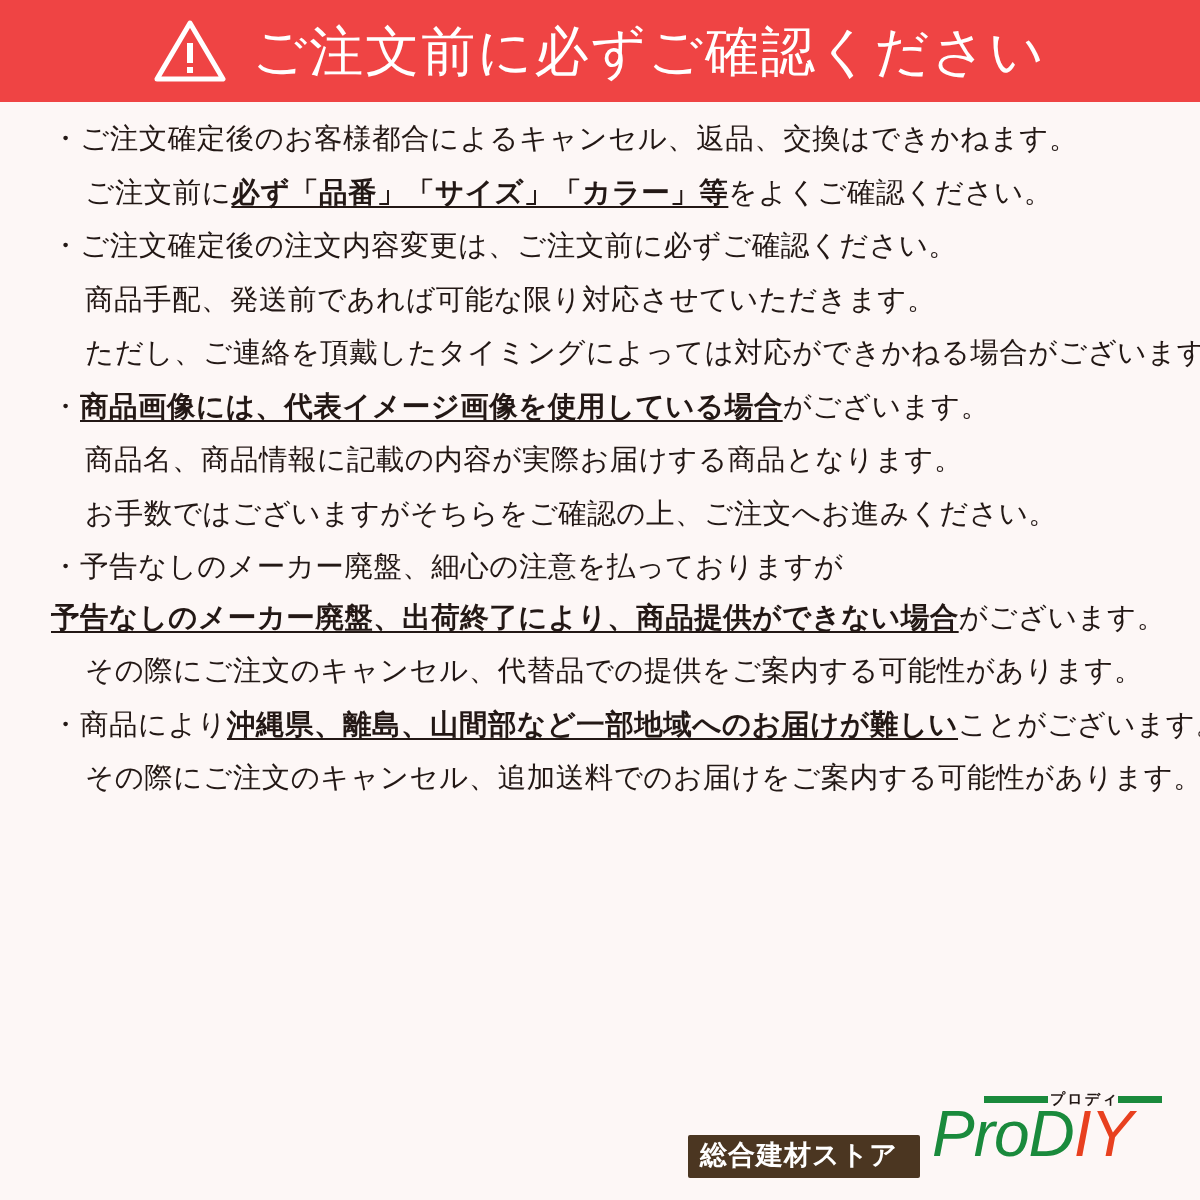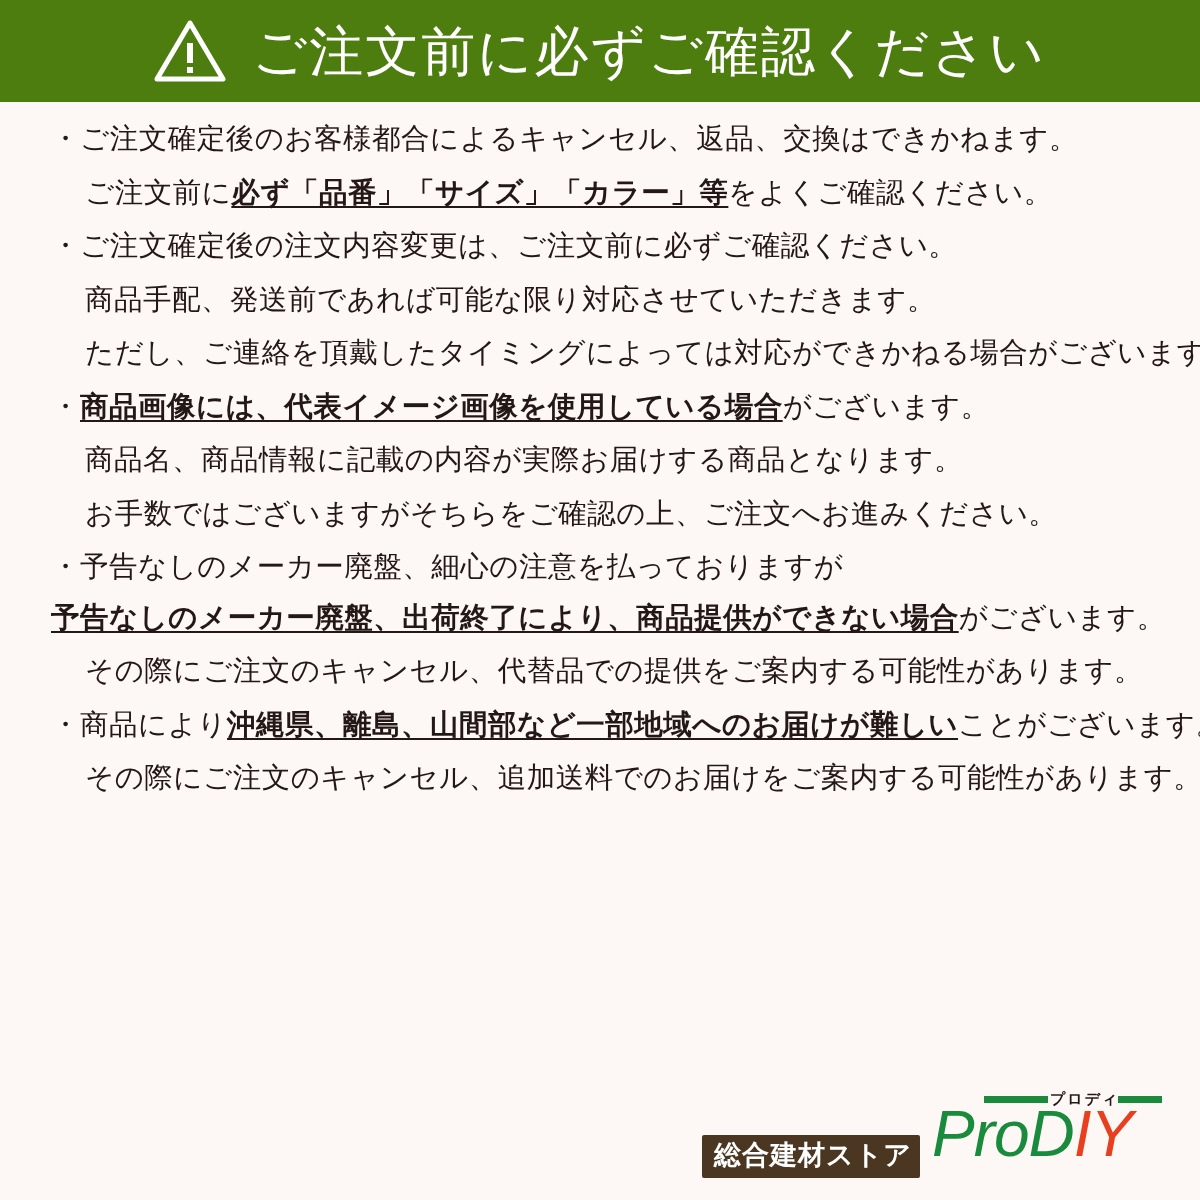--- a/index.html
+++ b/index.html
@@ -12,21 +12,21 @@
     background: #fdf7f6;
     font-family: "Liberation Sans", "DejaVu Sans", sans-serif;
     overflow: hidden;
     position: relative;
   }
 
   
   .header {
     width: 1200px;
     height: 102px;
-    background: #4d7c0f;
+    background: #ef4444;
     display: flex;
     align-items: center;
     justify-content: center;
     box-sizing: border-box;
   }
   .header-inner {
     display: flex;
     align-items: center;
     gap: 26px;
   }
@@ -82,21 +82,21 @@
     bottom: 22px;
     display: flex;
     align-items: flex-end;
     gap: 12px;
   }
   .logo-badge {
     background: #4b3621;
     color: #ffffff;
     font-size: 27px;
     font-weight: bold;
-    padding: 7px 8px 9px 12px;
+    padding: 7px 22px 9px 12px;
     letter-spacing: 1px;
     line-height: 1;
     border-radius: 2px;
   }
   .logo-mark {
     position: relative;
     width: 232px;
     height: 96px;
   }
   .logo-kana {

